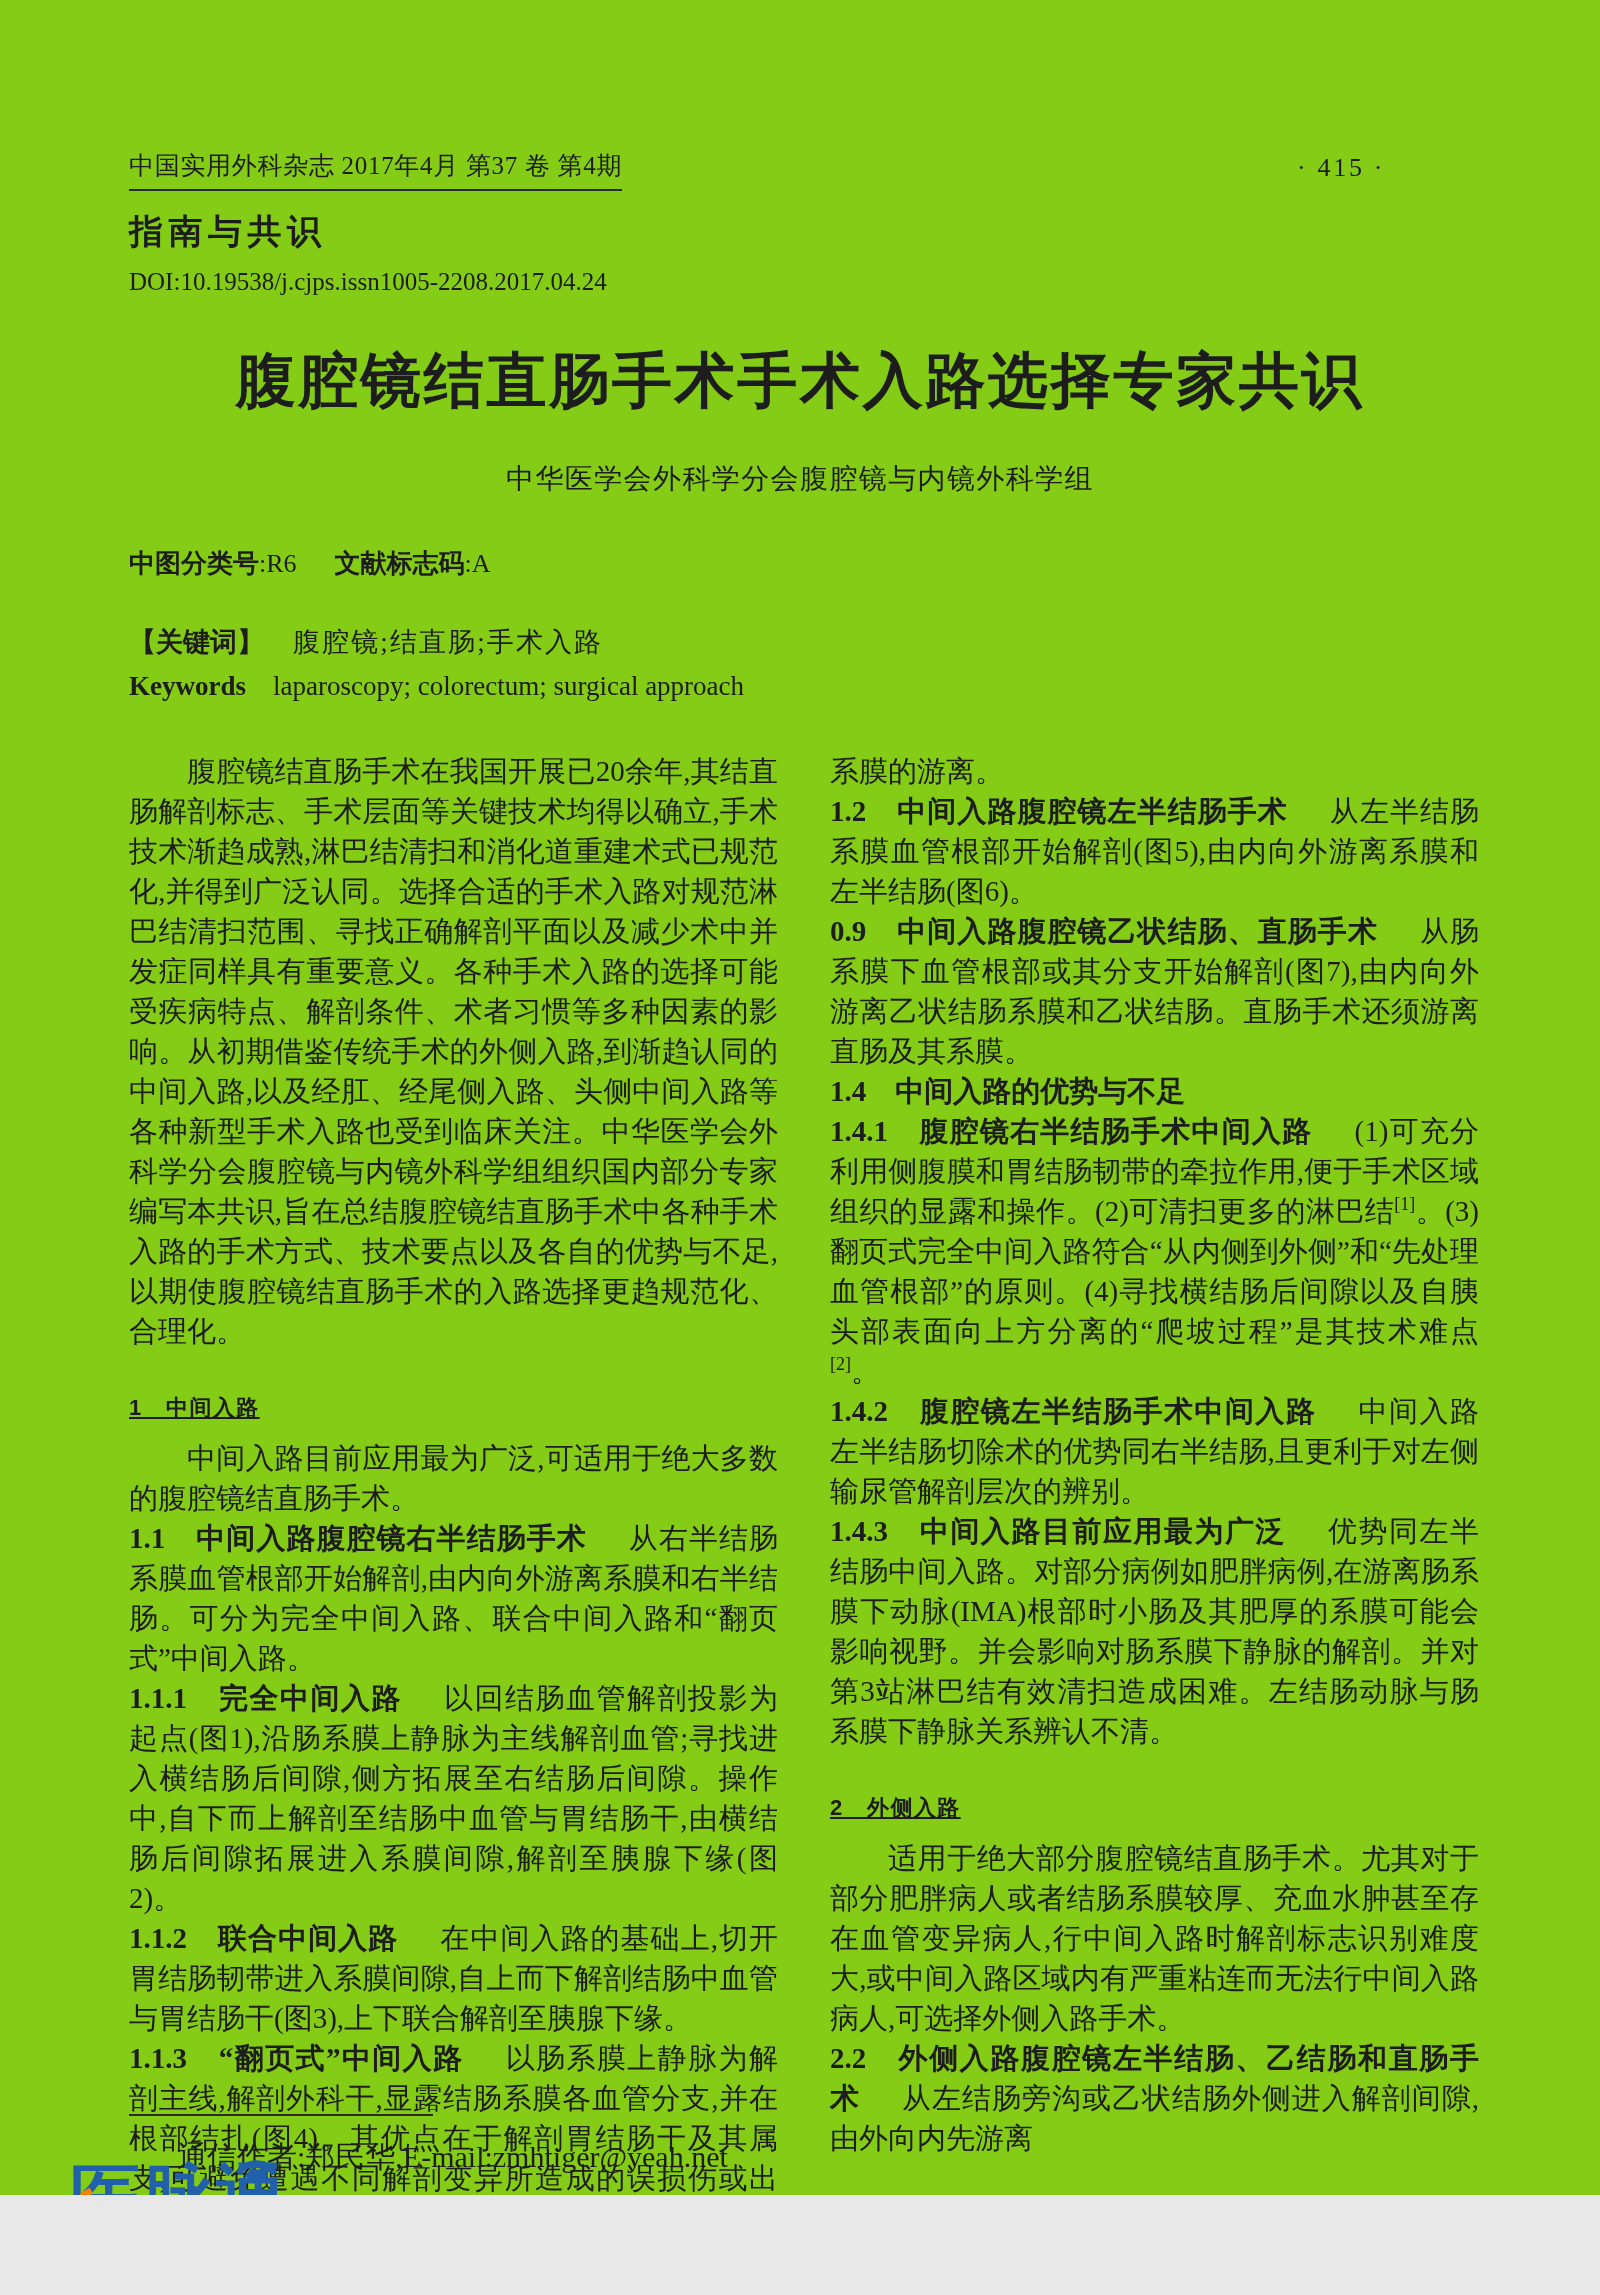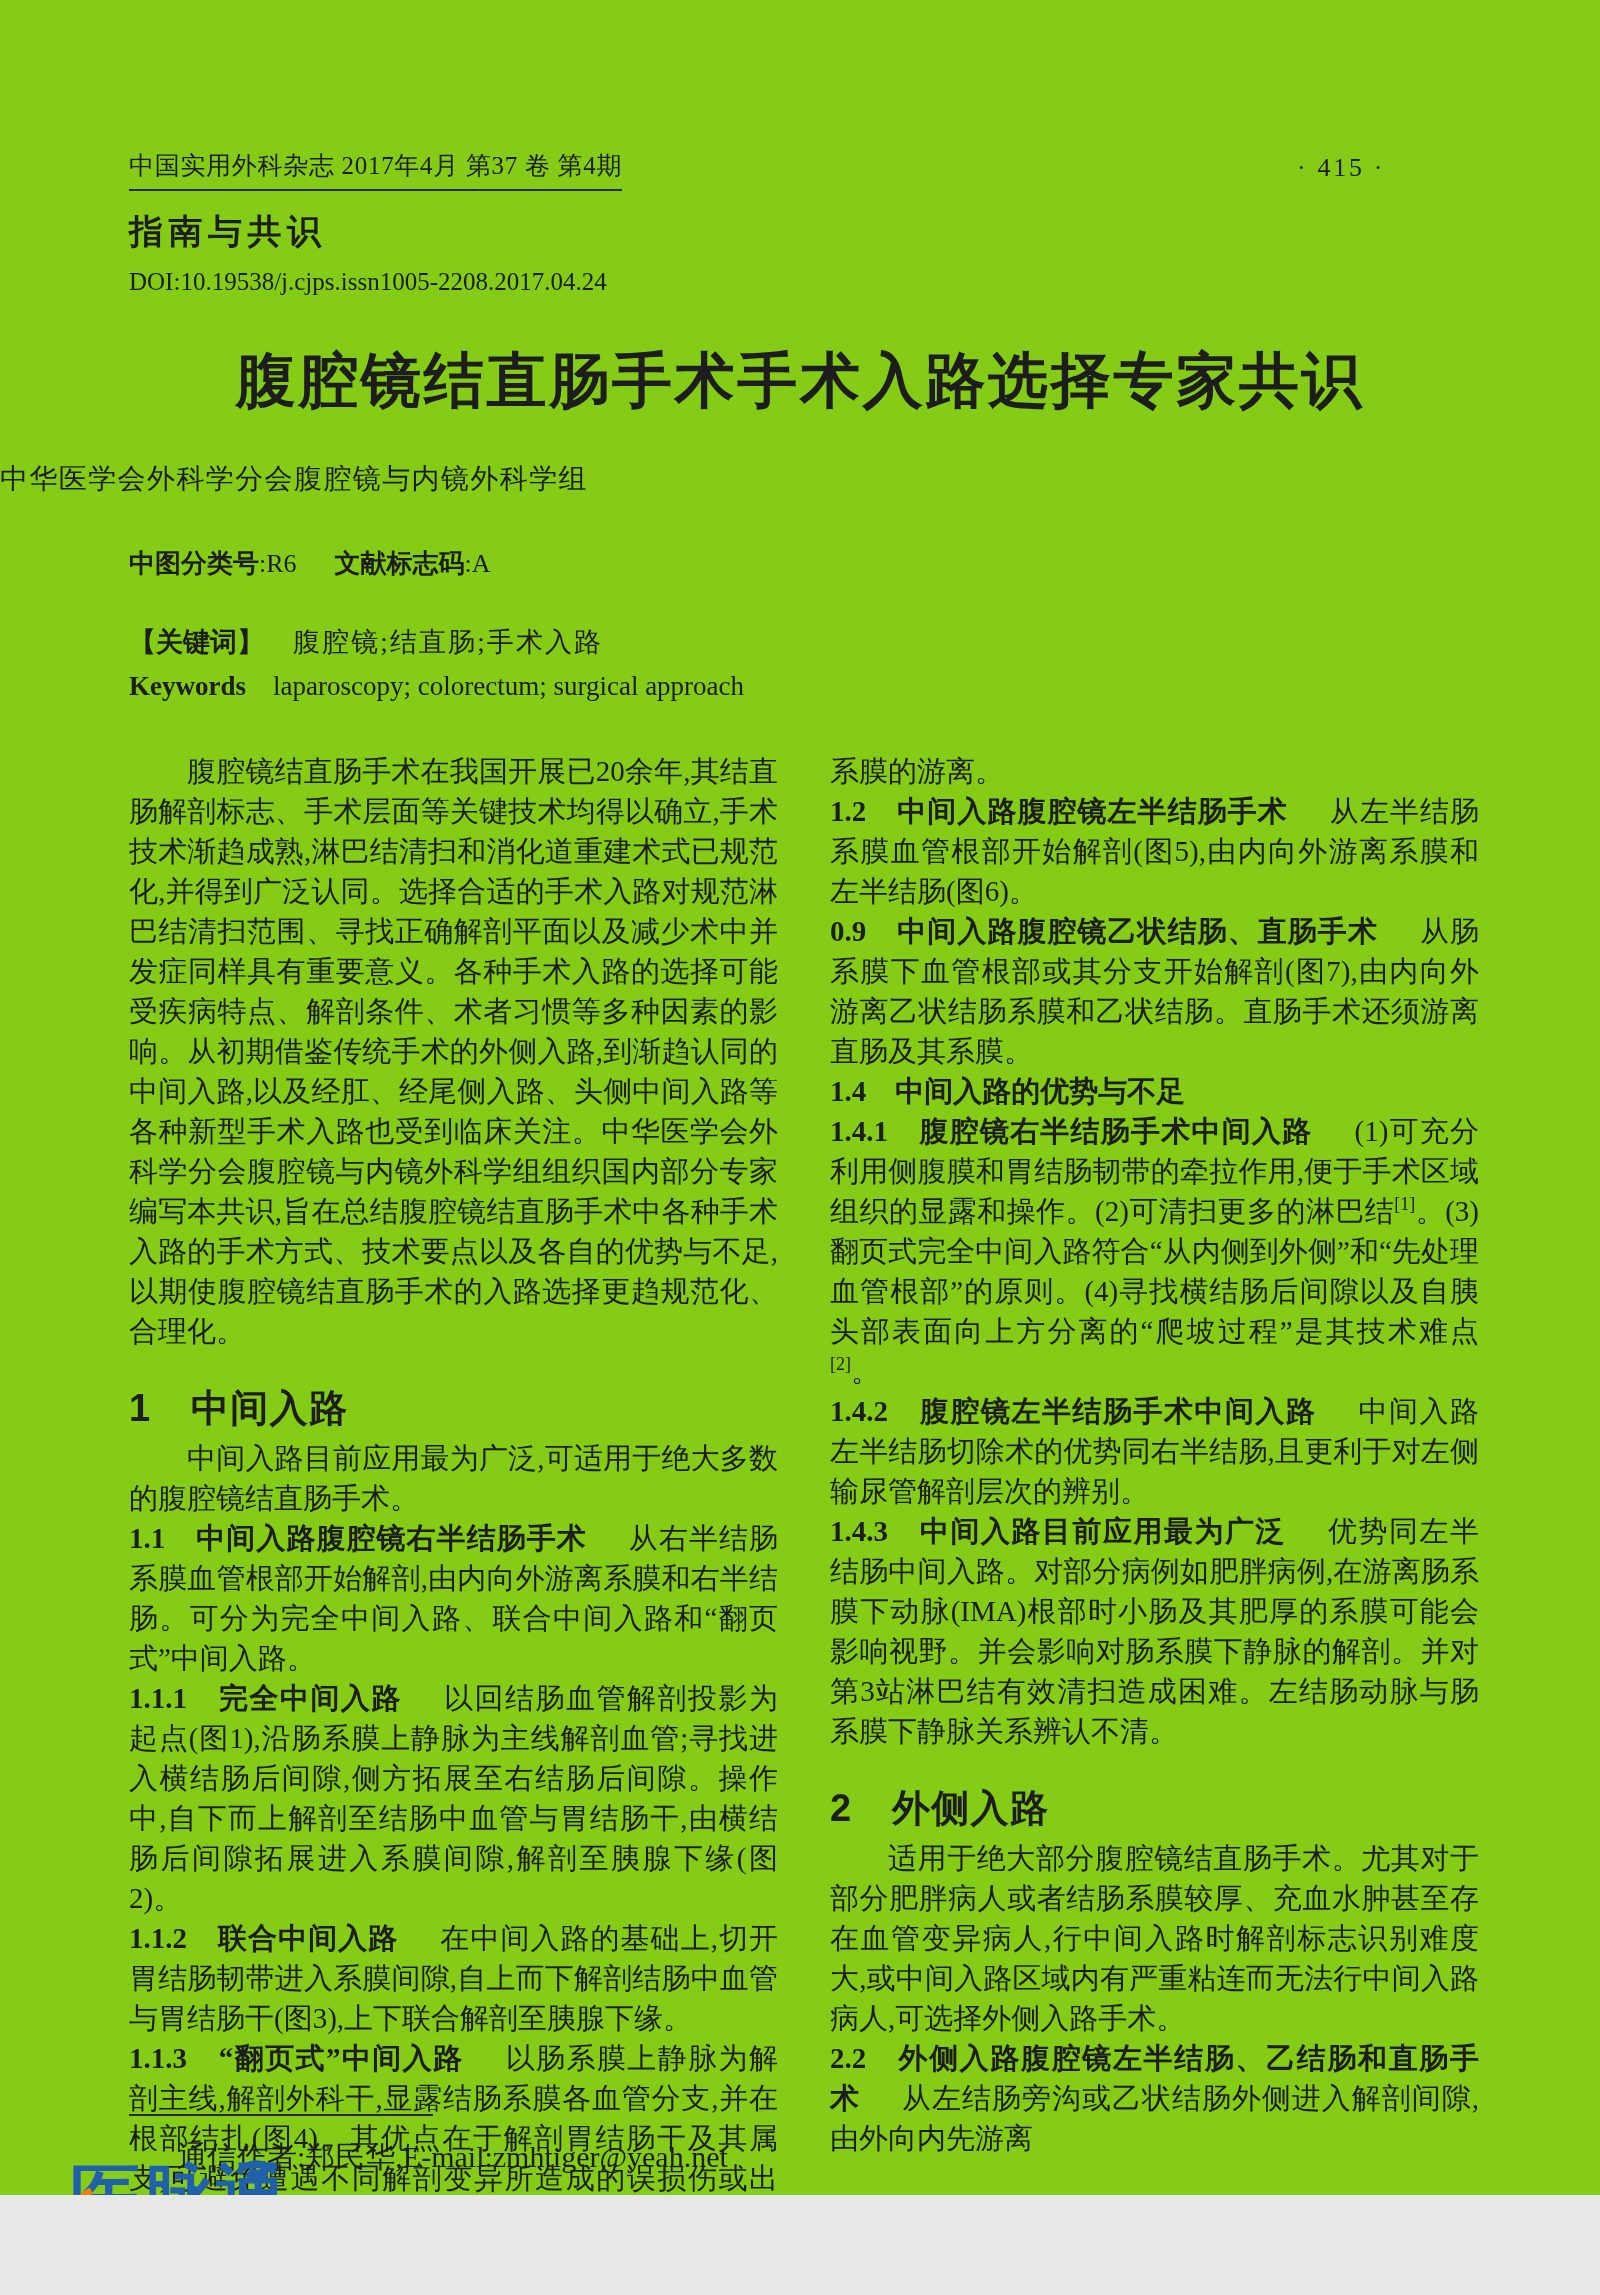--- a/index.html
+++ b/index.html
@@ -19,39 +19,39 @@
   .section-label {
     position:absolute; left:129px; top:209px; font-size:34px; letter-spacing:5.5px;
     font-family:"Liberation Sans","DejaVu Sans",sans-serif; font-weight:bold;
   }
   .doi { position:absolute; left:129px; top:268px; font-size:25px; }
 
   .title {
     position:absolute; left:0; top:341px; width:1600px; text-align:center;
     font-size:60px; font-weight:bold; letter-spacing:2.7px; white-space:nowrap;
   }
-  .byline { position:absolute; left:0; top:460px; width:1600px; font-size:28px; letter-spacing:1.4px; }
+  .byline { position:absolute; left:0; top:460px; width:1600px; text-align:center; font-size:28px; letter-spacing:1.4px; }
 
   .meta-line { position:absolute; left:129px; top:546px; font-size:26px; }
   .meta-line .gap { margin-left:38px; }
 
   .kw-cn { position:absolute; left:129px; top:624px; font-size:27px; }
   .kw-cn .val { margin-left:29px; letter-spacing:2.1px; }
   .kw-en { position:absolute; left:129px; top:671px; font-size:27px; }
   .kw-en .lbl { font-weight:bold; }
   .kw-en .val { margin-left:27px; }
 
   .body-cols { position:absolute; left:129px; top:751px; width:1351px; display:flex; gap:52px; }
   .col { width:649px; font-size:29px; line-height:40px; text-align:justify; text-justify:inter-ideograph; }
   .para { margin:0; }
   .para.indent { text-indent:2em; }
   .runin { font-weight:bold; margin-right:1.45em; }
   .sec-heading {
     font-family:"Liberation Sans","DejaVu Sans",sans-serif; font-weight:bold;
-    font-size:38px; line-height:40px; margin:37px 0 9.6px 0; letter-spacing:1.4px;
+    font-size:22px; line-height:40px; margin:37px 0 9.6px 0; letter-spacing:1.4px;text-decoration:underline;
   }
   sup.ref { font-size:18px; line-height:0; vertical-align:super; }
 
   .footnote { position:absolute; left:129px; top:2114px; width:649px; }
   .footnote-rule { width:304px; height:0; border-top:2.1px solid #2a2a2a; }
   .footnote-text { margin-top:20.5px; padding-left:48px; font-size:30px; }
 
   .logo { position:absolute; left:70px; top:2161px; width:294px; }
   .logo-chars {
     position:relative; display:inline-block;

